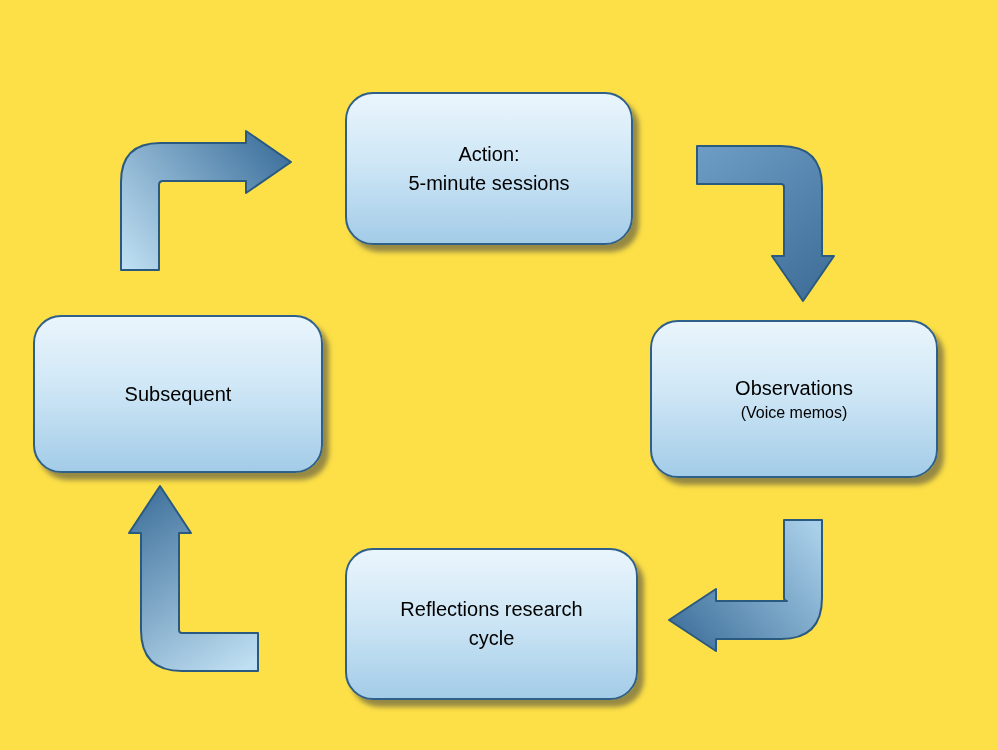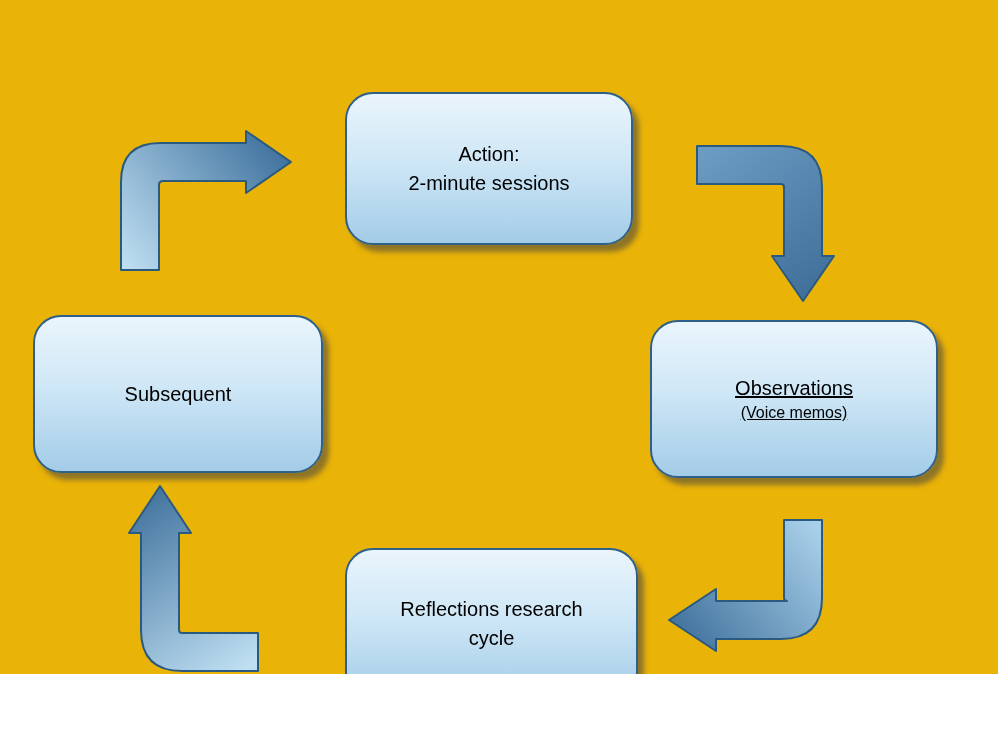--- a/index.html
+++ b/index.html
@@ -4,22 +4,22 @@
 <style>
   html, body {
     margin: 0;
     padding: 0;
     background: #ffffff;
     font-family: "Liberation Sans", sans-serif;
   }
   .canvas {
     position: relative;
     width: 998px;
-    height: 674px;
-    background: #eab308;
+    height: 750px;
+    background: #fde047;
     overflow: hidden;
   }
   .arrows {
     position: absolute;
     left: 0;
     top: 0;
   }
   .node {
     position: absolute;
     box-sizing: border-box;
@@ -38,21 +38,21 @@
   }
   .node .ln {
     display: block;
     white-space: nowrap;
   }
   .node .ln-small {
     font-size: 16px;
     line-height: 1.3;
   }
   .node-action          { left: 345px; top:  92px; width: 288px; height: 153px; }
-  .node-observations    { left: 650px; top: 320px; width: 288px; height: 158px; text-decoration: underline; }
+  .node-observations    { left: 650px; top: 320px; width: 288px; height: 158px; }
   .node-evaluation      { left:  33px; top: 315px; width: 290px; height: 158px; }
   .node-subsequent      { left: 345px; top: 548px; width: 293px; height: 152px; }
 </style>
 </head>
 <body>
 
 <div class="canvas">
 
   <svg class="arrows" width="998" height="750" viewBox="0 0 998 750">
     <defs>
@@ -78,21 +78,21 @@
 
     <path d="M 697 146 L 781 146 Q 822 146 822 187 L 822 256 L 834 256 L 803 301 L 772 256 L 784 256 L 784 187 Q 784 184 781 184 L 697 184 Z" fill="url(#grad-arrow-2)" stroke="#2b5a80" stroke-width="2" stroke-linejoin="round"></path>
 
     <path d="M 784 520 L 784 598 Q 784 601 787 601 L 716 601 L 716 589 L 669 620 L 716 651 L 716 639 L 781 639 Q 822 639 822 598 L 822 520 Z" fill="url(#grad-arrow-3)" stroke="#2b5a80" stroke-width="2" stroke-linejoin="round"></path>
 
     <path d="M 258 671 L 182 671 Q 141 671 141 630 L 141 533 L 129 533 L 160 486 L 191 533 L 179 533 L 179 630 Q 179 633 182 633 L 258 633 Z" fill="url(#grad-arrow-4)" stroke="#2b5a80" stroke-width="2" stroke-linejoin="round"></path>
   </svg>
 
   <div class="node node-action">
     <span class="ln">Action:</span>
-    <span class="ln">2-minute sessions</span>
+    <span class="ln">5-minute sessions</span>
   </div>
 
   <div class="node node-observations">
     <span class="ln">Observations</span>
     <span class="ln ln-small">(Voice memos)</span>
   </div>
 
   <div class="node node-evaluation">
     <span class="ln">Subsequent</span>
   </div>

